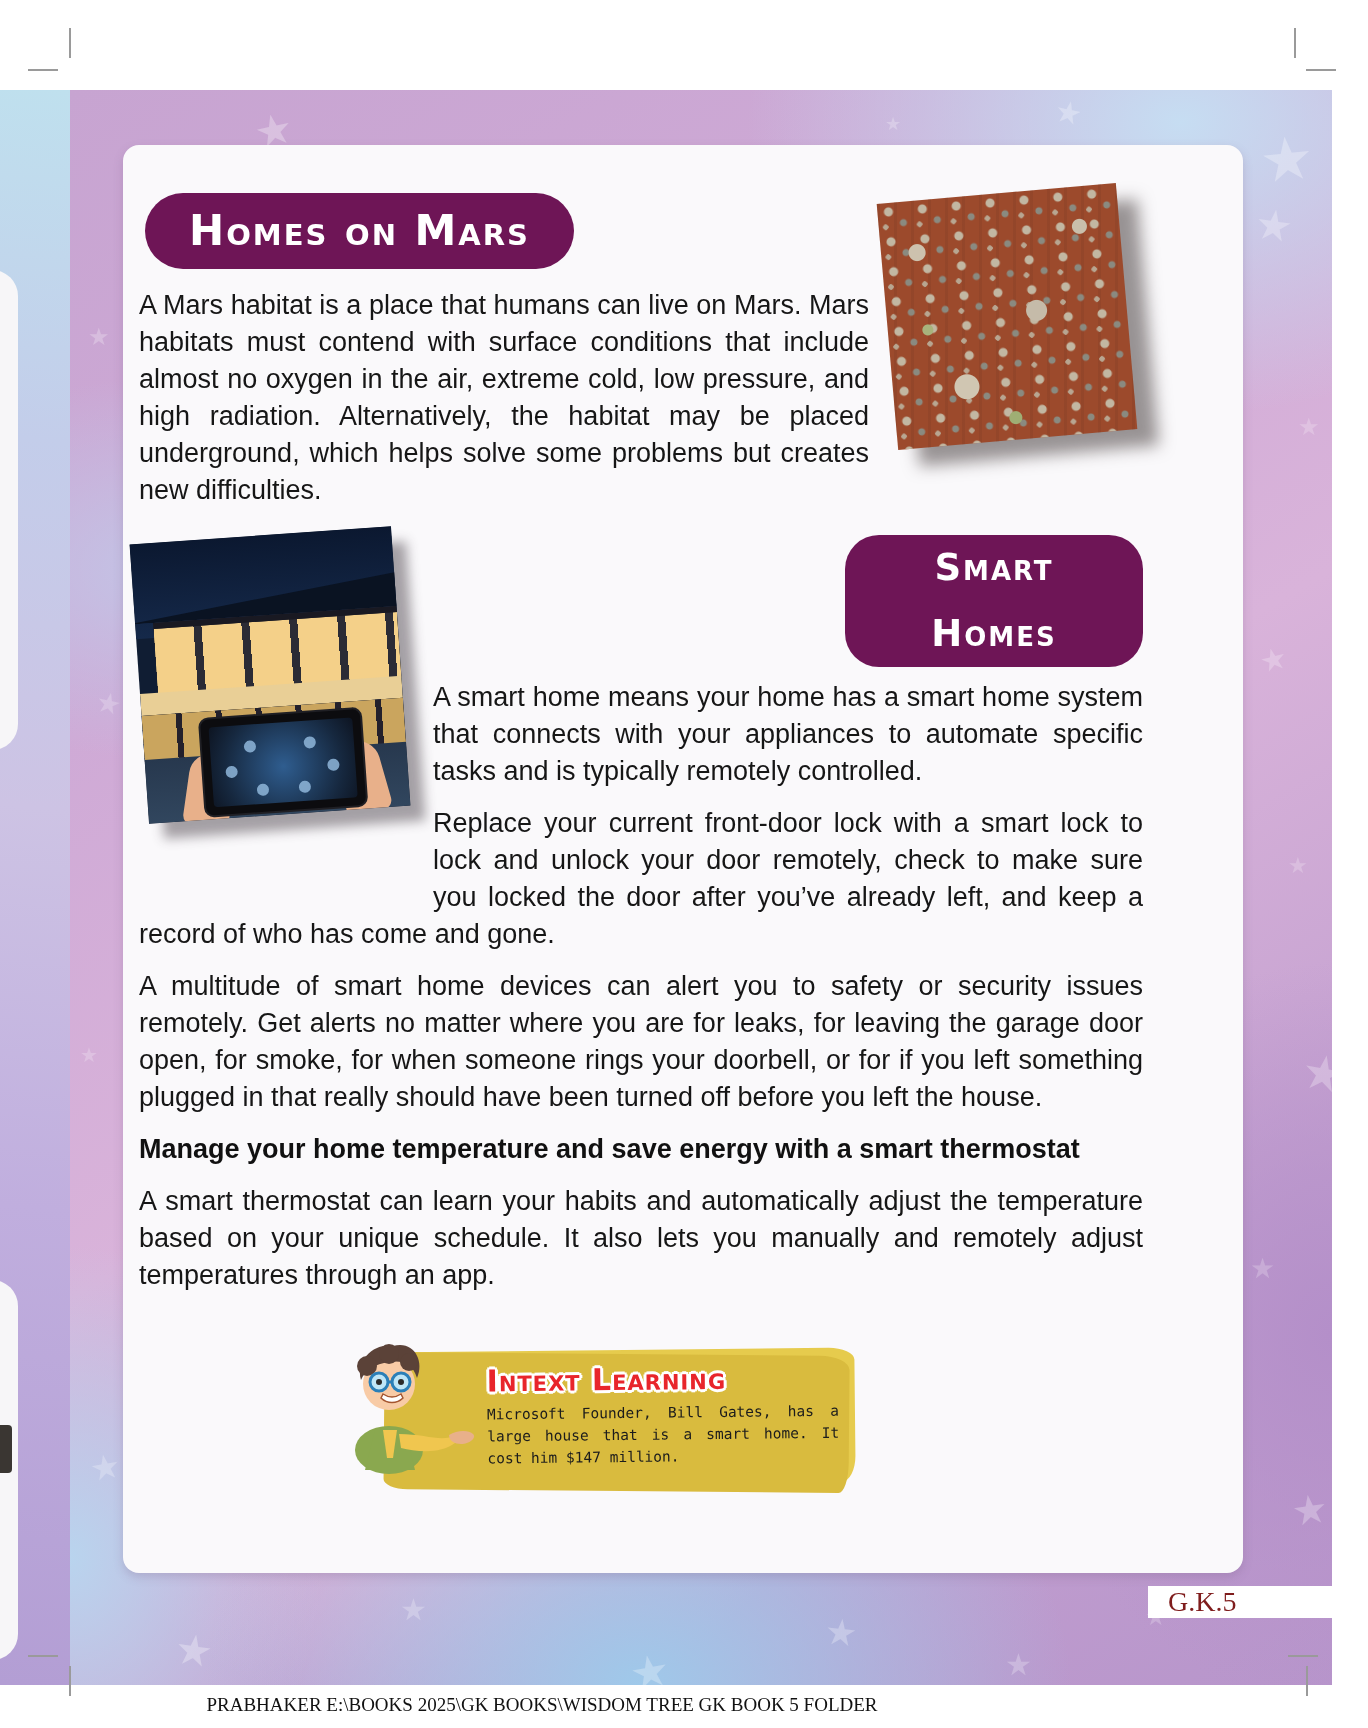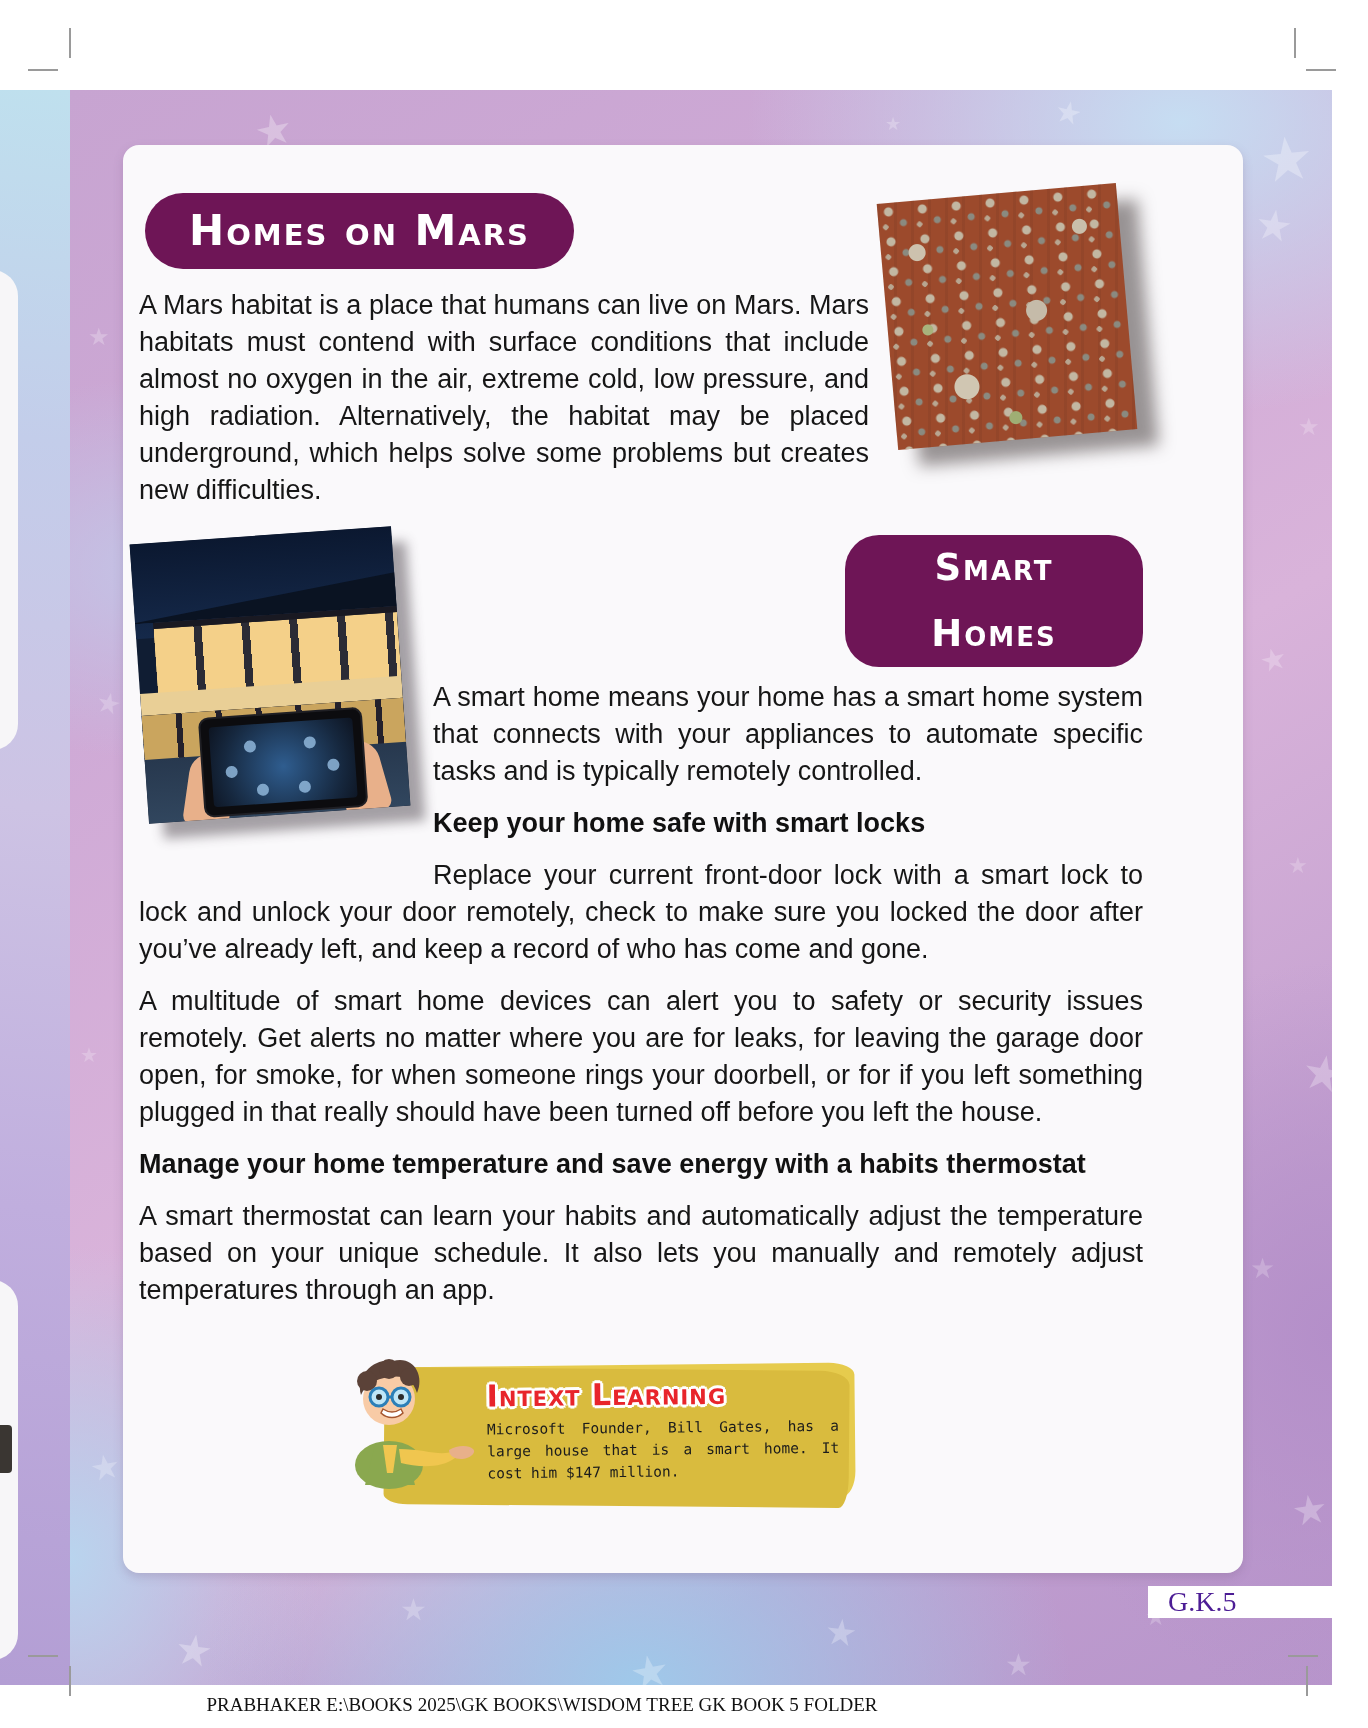--- a/index.html
+++ b/index.html
@@ -101,21 +101,21 @@
                   0 3px 0 #fff,0 -3px 0 #fff,3px 0 0 #fff,-3px 0 0 #fff;}
   .intext-body{font-family:"DejaVu Sans Mono",monospace;font-size:14.5px;line-height:22px;
       color:#1c1c1c;width:352px;text-align:justify;}
   .intext-boy{position:absolute;left:-52px;top:-12px;width:150px;height:136px;}
 
   
   .page-star{position:absolute;left:568px;top:1576px;width:100px;height:96px;}
   .page-star-num{position:absolute;left:0;top:26px;width:100px;text-align:center;
       font-weight:bold;font-size:30px;color:#111;}
   .gk-box{position:absolute;left:1148px;top:1586px;width:184px;height:32px;background:#ffffff;
-      font-family:"Liberation Serif",serif;font-size:28px;line-height:32px;color:#4c1d95;
+      font-family:"Liberation Serif",serif;font-size:28px;line-height:32px;color:#7f1d1d;
       padding-left:20px;box-sizing:border-box;}
   .footer-path{position:absolute;left:0;top:1694px;width:1084px;text-align:center;
       font-family:"Liberation Serif",serif;font-size:19px;color:#111;}
 </style>
 </head>
 <body>
 
 <div class="page">
 
   <div class="bg" id="starfield">
@@ -197,27 +197,26 @@
                 <div class="hp-dot" style="left:116px;top:40px;"></div>
                 <div class="hp-dot" style="left:44px;top:60px;"></div>
                 <div class="hp-dot" style="left:86px;top:60px;"></div>
               </div>
             </div>
           </div>
         </div>
 
         <div class="badge badge-smart">Smart Homes</div>
         <p class="body-text">A smart home means your home has a smart home system that connects with your appliances to automate specific tasks and is typically remotely controlled.</p>
-        <p class="subhead">Keep your home safe with smart locks</p>
         <p class="body-text">Replace your current front-door lock with a smart lock to lock and unlock your door remotely, check to make sure you locked the door after you’ve already left, and keep a record of who has come and gone.</p>
 
         <div style="clear:both;"></div>
         <p class="body-text">A multitude of smart home devices can alert you to safety or security issues remotely. Get alerts no matter where you are for leaks, for leaving the garage door open, for smoke, for when someone rings your doorbell, or for if you left something plugged in that really should have been turned off before you left the house.</p>
 
-        <p class="subhead">Manage your home temperature and save energy with a habits thermostat</p>
+        <p class="subhead">Manage your home temperature and save energy with a smart thermostat</p>
         <p class="body-text"> A smart thermostat can learn your habits and automatically adjust the temperature based on your unique schedule. It also lets you manually and remotely adjust temperatures through an app.</p>
       </div>
 
       
       <div class="intext-wrap">
         <div class="intext-box">
           <div class="intext-title">Intext Learning</div>
           <div class="intext-body">Microsoft Founder, Bill Gates, has a large house that is a smart home. It cost him $147 million.</div>
         </div>
         <svg class="intext-boy" viewBox="0 0 150 136">

